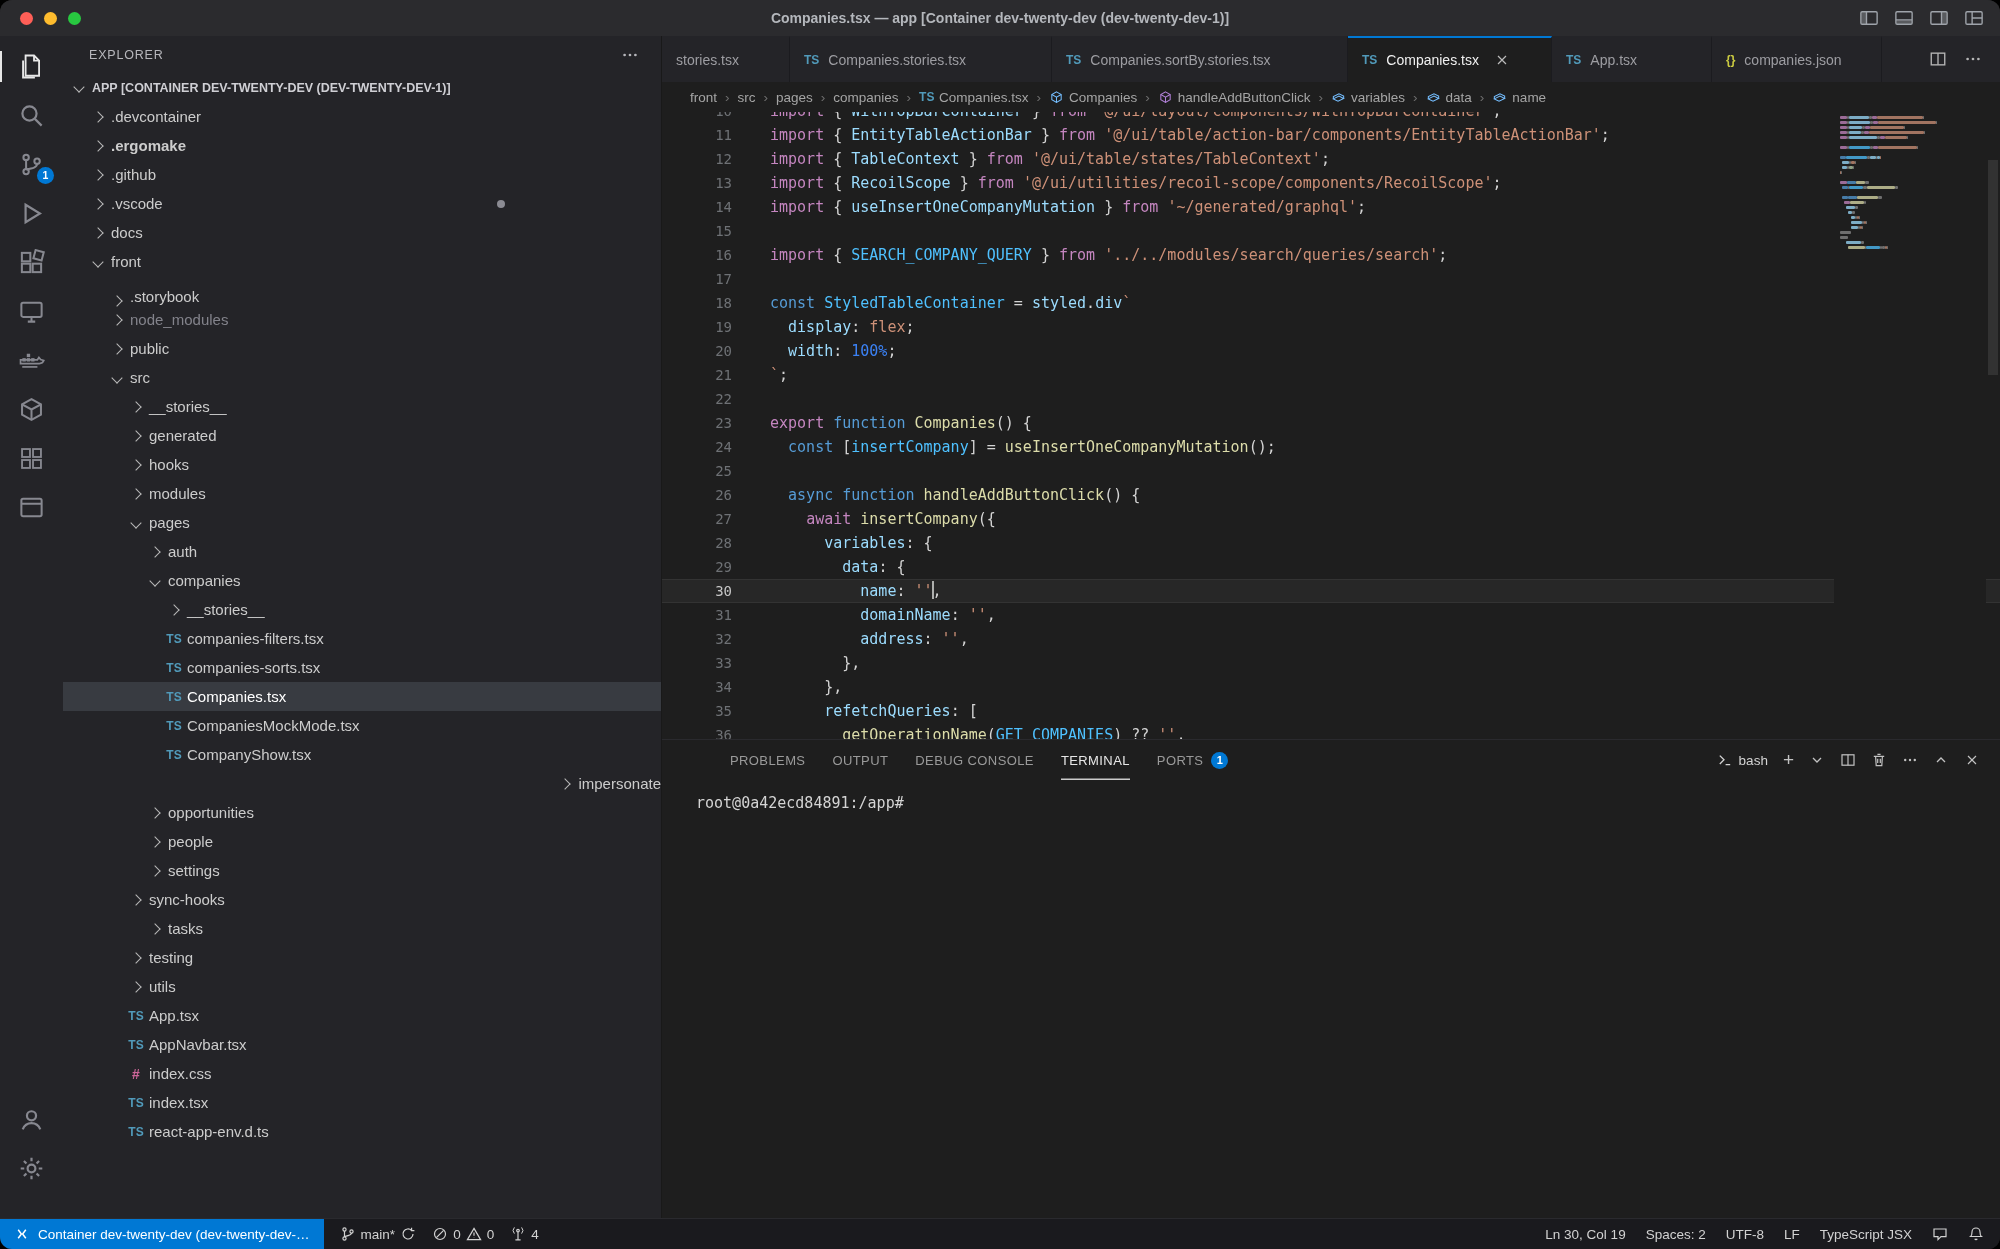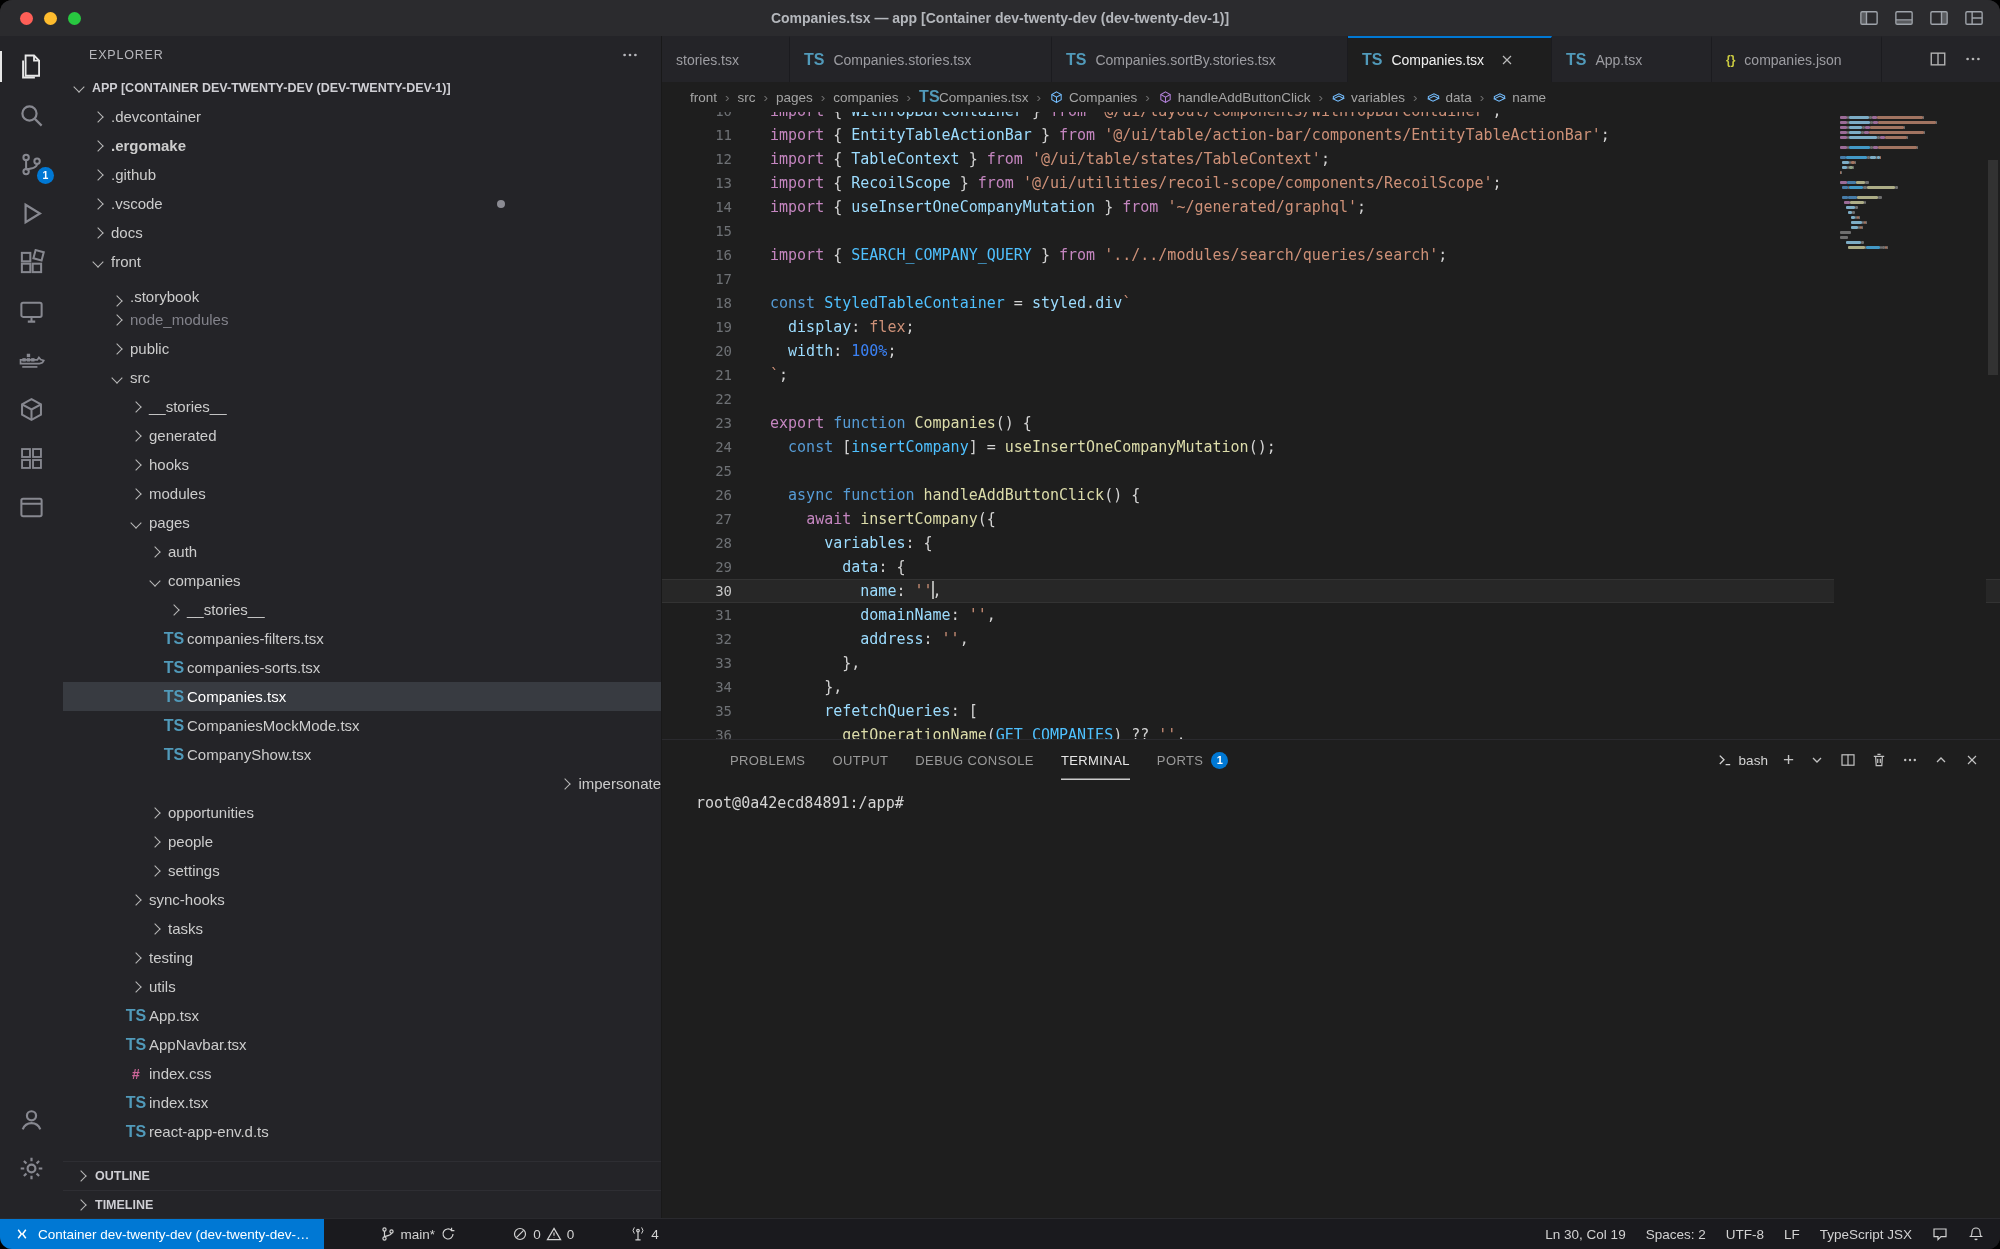--- a/index.html
+++ b/index.html
@@ -37,21 +37,21 @@
   .chev{display:inline-block;width:7px;height:7px;border-right:1.7px solid #b9b9b9;border-bottom:1.7px solid #b9b9b9;}
   .chev.right{transform:rotate(-45deg);}
   .chev.down{transform:rotate(45deg);}
   .sect-head .chev{margin:0 9px 2px 2px;}
   #tree{flex:none;}
   .trow{position:relative;height:29px;display:flex;align-items:center;font-size:15px;color:#cccccc;cursor:pointer;white-space:nowrap;box-sizing:border-box;}
   .trow.selected{background:#383b41;color:#fff;}
   .trow.dim .tlabel{color:#83838b;}
   .slot{width:22px;flex:none;display:inline-flex;align-items:center;justify-content:center;}
   .tlabel{margin-left:2px;}
-  .fico{font-weight:700;font-style:normal;font-size:16px;font-family:"Liberation Sans",sans-serif;}
+  .fico{font-weight:700;font-style:normal;font-size:12px;font-family:"Liberation Sans",sans-serif;}
   .fico.ts{color:#519aba;}
   .fico.css{color:#cc6699;font-size:14px;}
   .fico.json{color:#cbcb41;font-size:12px;}
   .tdot{position:absolute;left:434px;top:50%;transform:translateY(-50%);width:8px;height:8px;border-radius:50%;background:#8b8b93;}
   .side-bottom{margin-top:auto;flex:none;}
   .sect-row{height:28px;display:flex;align-items:center;font-size:12.5px;font-weight:700;color:#cfcfd4;padding-left:12px;border-top:1px solid #2e2e33;cursor:pointer;}
   .sect-row .chev{margin:0 10px 0 2px;}
   
   .editor-col{flex:1;min-width:0;display:flex;flex-direction:column;}
   .tabbar{height:46px;flex:none;background:#242428;display:flex;align-items:stretch;}
@@ -99,21 +99,21 @@
   .panel-actions{position:absolute;right:20px;top:0;height:40px;display:flex;align-items:center;gap:15px;color:#c2c2c2;}
   .panel-actions span,.panel-actions i{display:inline-flex;align-items:center;}
   .panel-actions svg{width:16px;height:16px;}
   .shell{gap:6px;font-size:13.5px;color:#d4d4d4;}
   .shell b{font-weight:400;}
   .pa.plus{font-size:19px;line-height:16px;color:#c2c2c2;}
   .terminal-body{padding:14px 0 0 34px;font-family:"DejaVu Sans Mono",monospace;font-size:15px;color:#d4d4d4;}
   
   .statusbar{position:absolute;left:0;right:0;bottom:0;height:30px;background:#1a1a1e;border-top:1px solid #2a2a2e;
              display:flex;align-items:center;font-size:13.5px;color:#d2d2d2;}
-  .sb-left{display:flex;align-items:center;height:100%;gap:40px;}
+  .sb-left{display:flex;align-items:center;height:100%;}
   .sb-remote{height:100%;background:var(--accent,#0078d4);color:#fff;display:flex;align-items:center;gap:8px;padding:0 14px;cursor:pointer;white-space:nowrap;}
   .sb-item{display:flex;align-items:center;gap:5px;margin-left:16px;cursor:pointer;white-space:nowrap;}
   .sb-item svg,.sb-remote svg{width:15px;height:15px;}
   .sb-right{margin-left:auto;display:flex;align-items:center;gap:20px;padding-right:16px;}
   .sb-right .sb-item{margin-left:0;}
   .sb-ico{display:inline-flex;width:16px;height:16px;}
   .sb-ico svg{width:16px;height:16px;}
 </style>
 </head>
 <body>
@@ -501,30 +501,20 @@
             </span>
             <span class="tlabel">index.tsx</span>
           </div>
           <div class="trow" style="padding-left: 62px;">
             <span class="slot">
               <b class="fico ts">TS</b>
             </span>
             <span class="tlabel">react-app-env.d.ts</span>
           </div>
         </div>
-      <div class="side-bottom">
-        <div class="sect-row">
-          <i class="chev right"></i>
-          <span>OUTLINE</span>
-        </div>
-        <div class="sect-row">
-          <i class="chev right"></i>
-          <span>TIMELINE</span>
-        </div>
-      </div>
     </div>
 
     <div class="editor-col">
       <div class="tabbar">
         <div id="tabs">
             <div class="tab" style="width: 128px;">
               <span class="tlab">stories.tsx</span>
             </div>
             <div class="tab" style="width: 262px;">
               <span class="tico">

